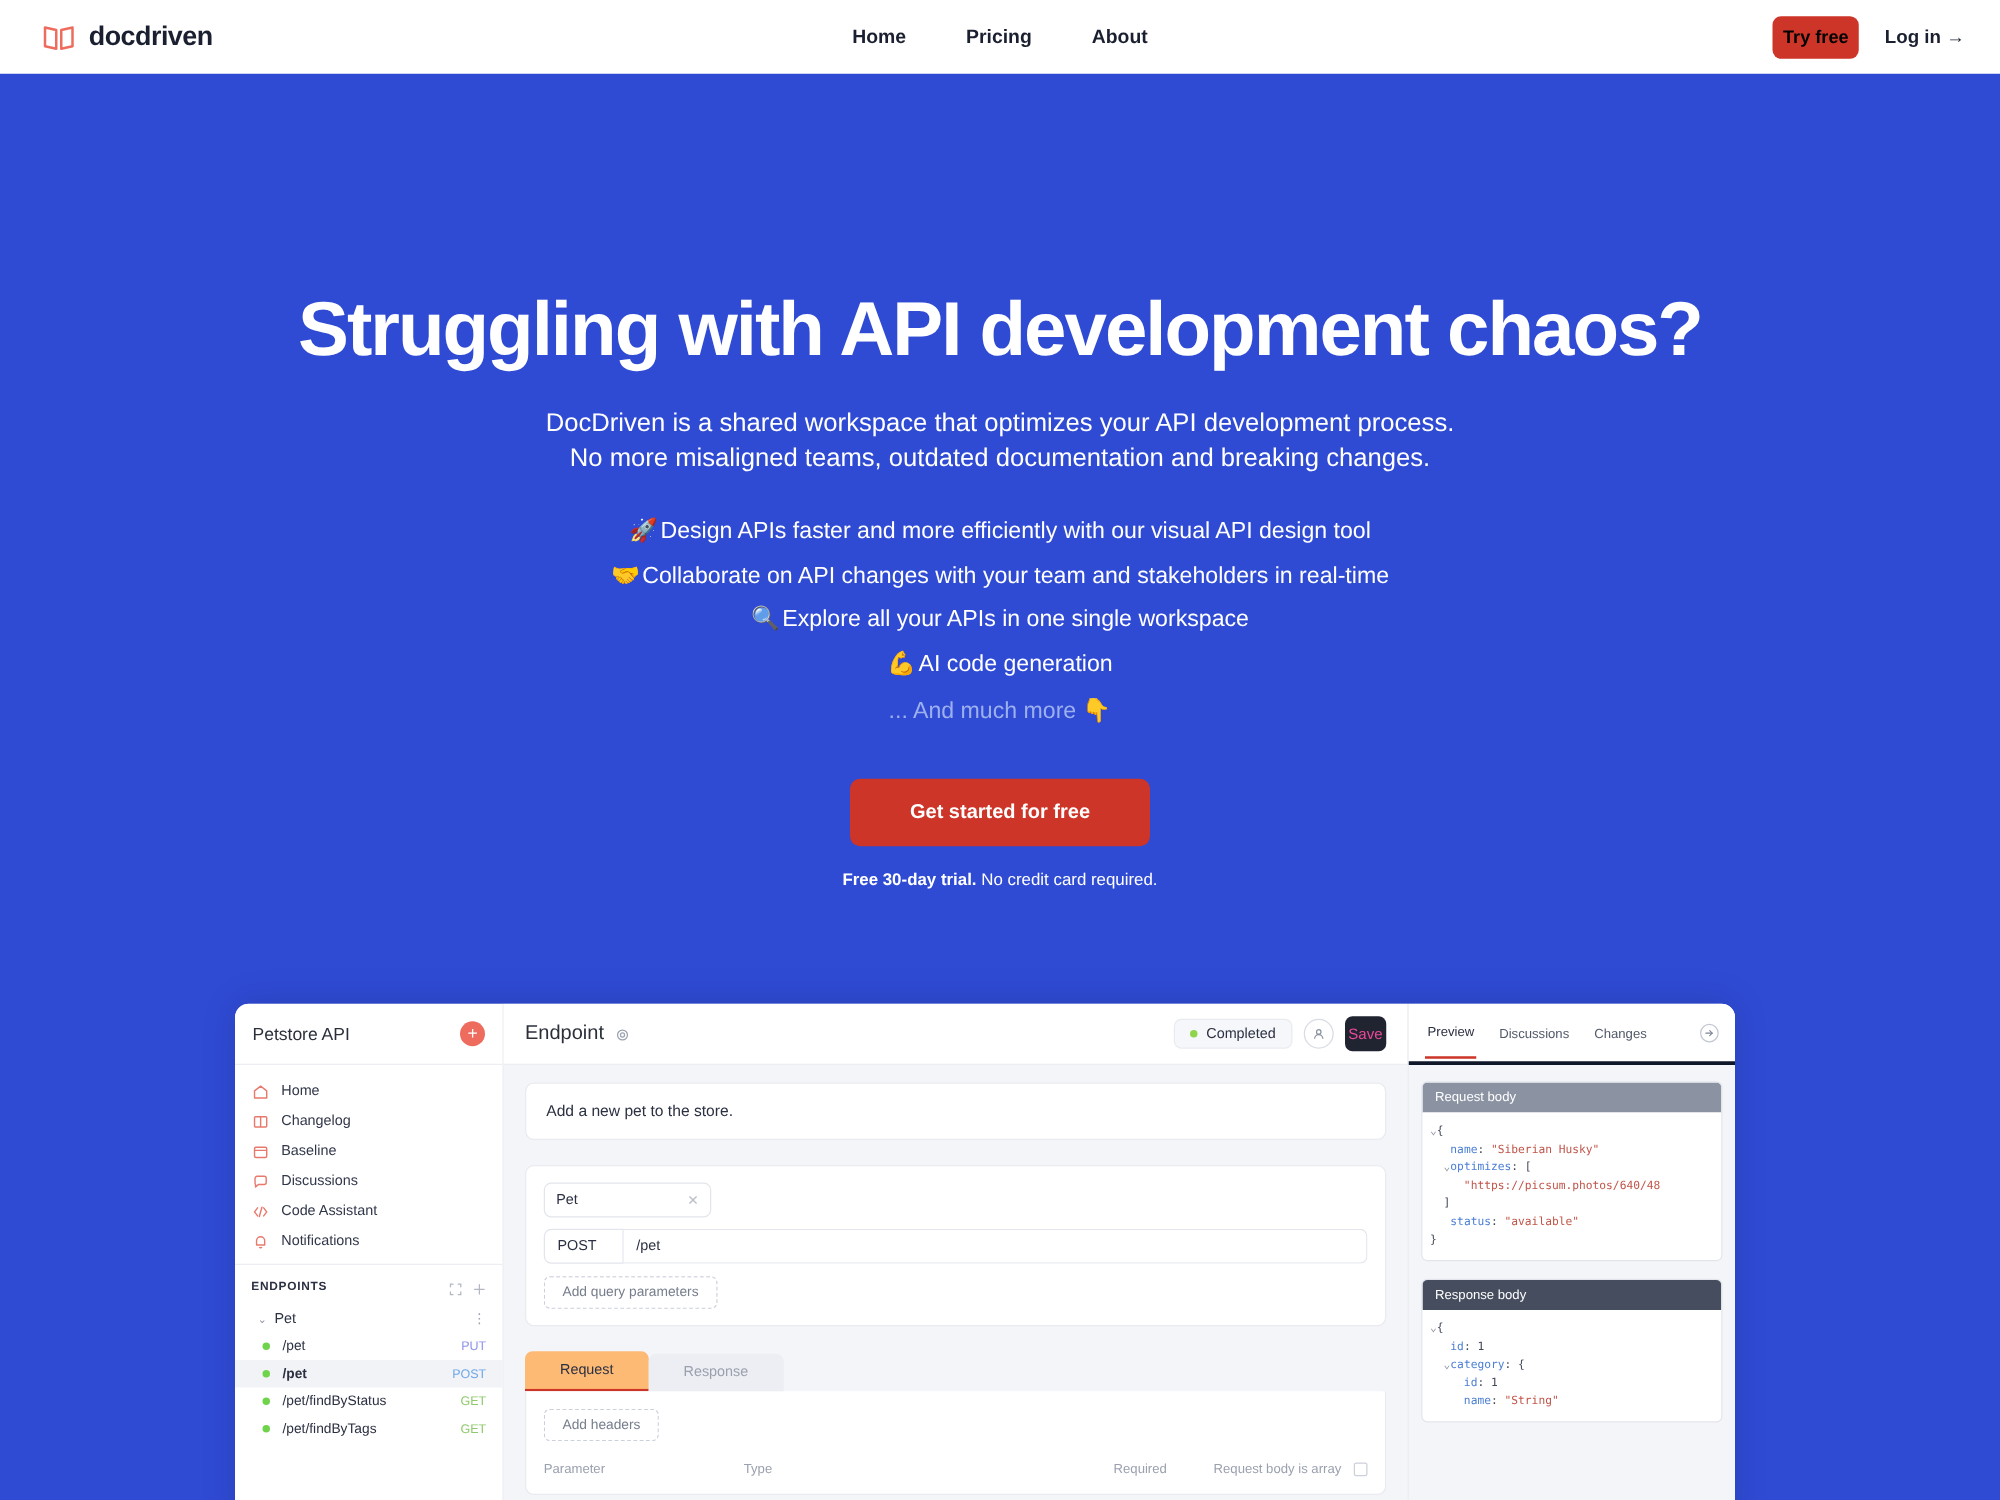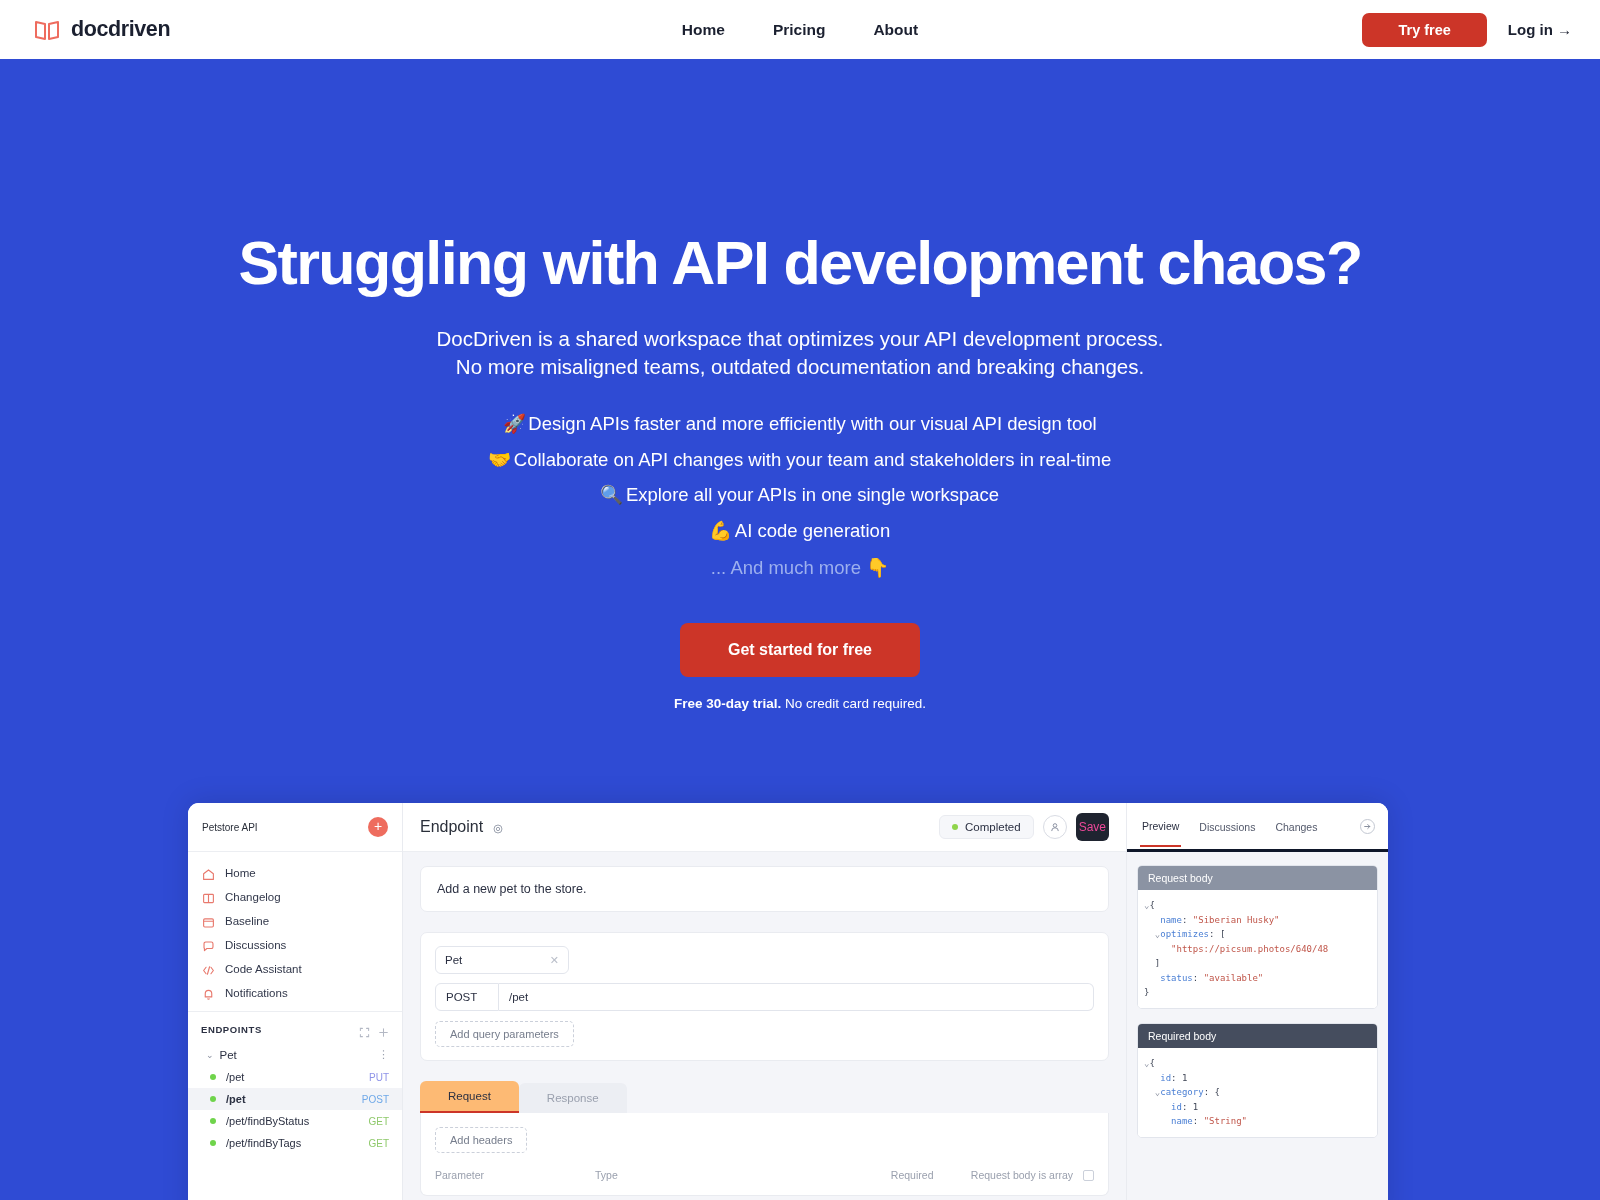--- a/index.html
+++ b/index.html
@@ -34,24 +34,24 @@
   .nav-link {
     font-size: 15.5px; font-weight: bold; color: #1b2030;
     text-decoration: none; cursor: pointer;
   }
   .nav-right {
     margin-left: auto; margin-right: 28px;
     display: flex; align-items: center; gap: 21px;
     z-index: 2;
   }
   .btn-tryfree {
-    background: #CC3528; color: #ffffff;
+    background: #CC3528; color: #000000;
     font-size: 14.5px; font-weight: bold;
     border: none; border-radius: 7px;
-    padding: 9px 36px; cursor: pointer;
+    padding: 9px 8px; cursor: pointer;
   }
   .login-link {
     font-size: 15px; font-weight: bold; color: #1b2030;
     text-decoration: none; cursor: pointer;
     display: flex; align-items: center; gap: 6px;
   }
 
   
   .hero {
     position: absolute; top: 59px; left: 0;
@@ -112,21 +112,21 @@
     background: #fff;
     border-right: 1px solid #e9ebf0;
     display: flex; flex-direction: column;
   }
   .sb-header {
     height: 49px; display: flex; align-items: center;
     padding: 0 14px 0 14px;
     border-bottom: 1px solid #eceef2;
     justify-content: space-between;
   }
-  .sb-title { font-size: 10px; color: #2a2f3a; }
+  .sb-title { font-size: 14px; color: #2a2f3a; }
   .sb-plus {
     width: 20px; height: 20px; border-radius: 50%;
     background: #EE6C5E; color: #fff;
     font-size: 14px; line-height: 18px; text-align: center;
     cursor: pointer;
   }
   .sb-nav { padding: 9px 0 6px 0; border-bottom: 1px solid #eceef2; }
   .sb-item {
     display: flex; align-items: center; gap: 10px;
     padding: 5.5px 14px; cursor: pointer;
@@ -556,21 +556,21 @@
           <div class="code-body"><span class="tk-caret">⌄</span><span class="tk-brace">{</span>
    <span class="tk-key">name</span><span class="tk-brace">: </span><span class="tk-str">"Siberian Husky"</span>
   <span class="tk-caret">⌄</span><span class="tk-key">optimizes</span><span class="tk-brace">: [</span>
      <span class="tk-str">"https://picsum.photos/640/48</span>
   <span class="tk-brace">]</span>
    <span class="tk-key">status</span><span class="tk-brace">: </span><span class="tk-str">"available"</span>
 <span class="tk-brace">}</span></div>
         </div>
 
         <div class="code-card">
-          <div class="code-head dark">Required body</div>
+          <div class="code-head dark">Response body</div>
           <div class="code-body"><span class="tk-caret">⌄</span><span class="tk-brace">{</span>
    <span class="tk-key">id</span><span class="tk-brace">: </span><span class="tk-num">1</span>
   <span class="tk-caret">⌄</span><span class="tk-key">category</span><span class="tk-brace">: {</span>
      <span class="tk-key">id</span><span class="tk-brace">: </span><span class="tk-num">1</span>
      <span class="tk-key">name</span><span class="tk-brace">: </span><span class="tk-str">"String"</span></div>
         </div>
       </div>
     </div>
 
   </div>

